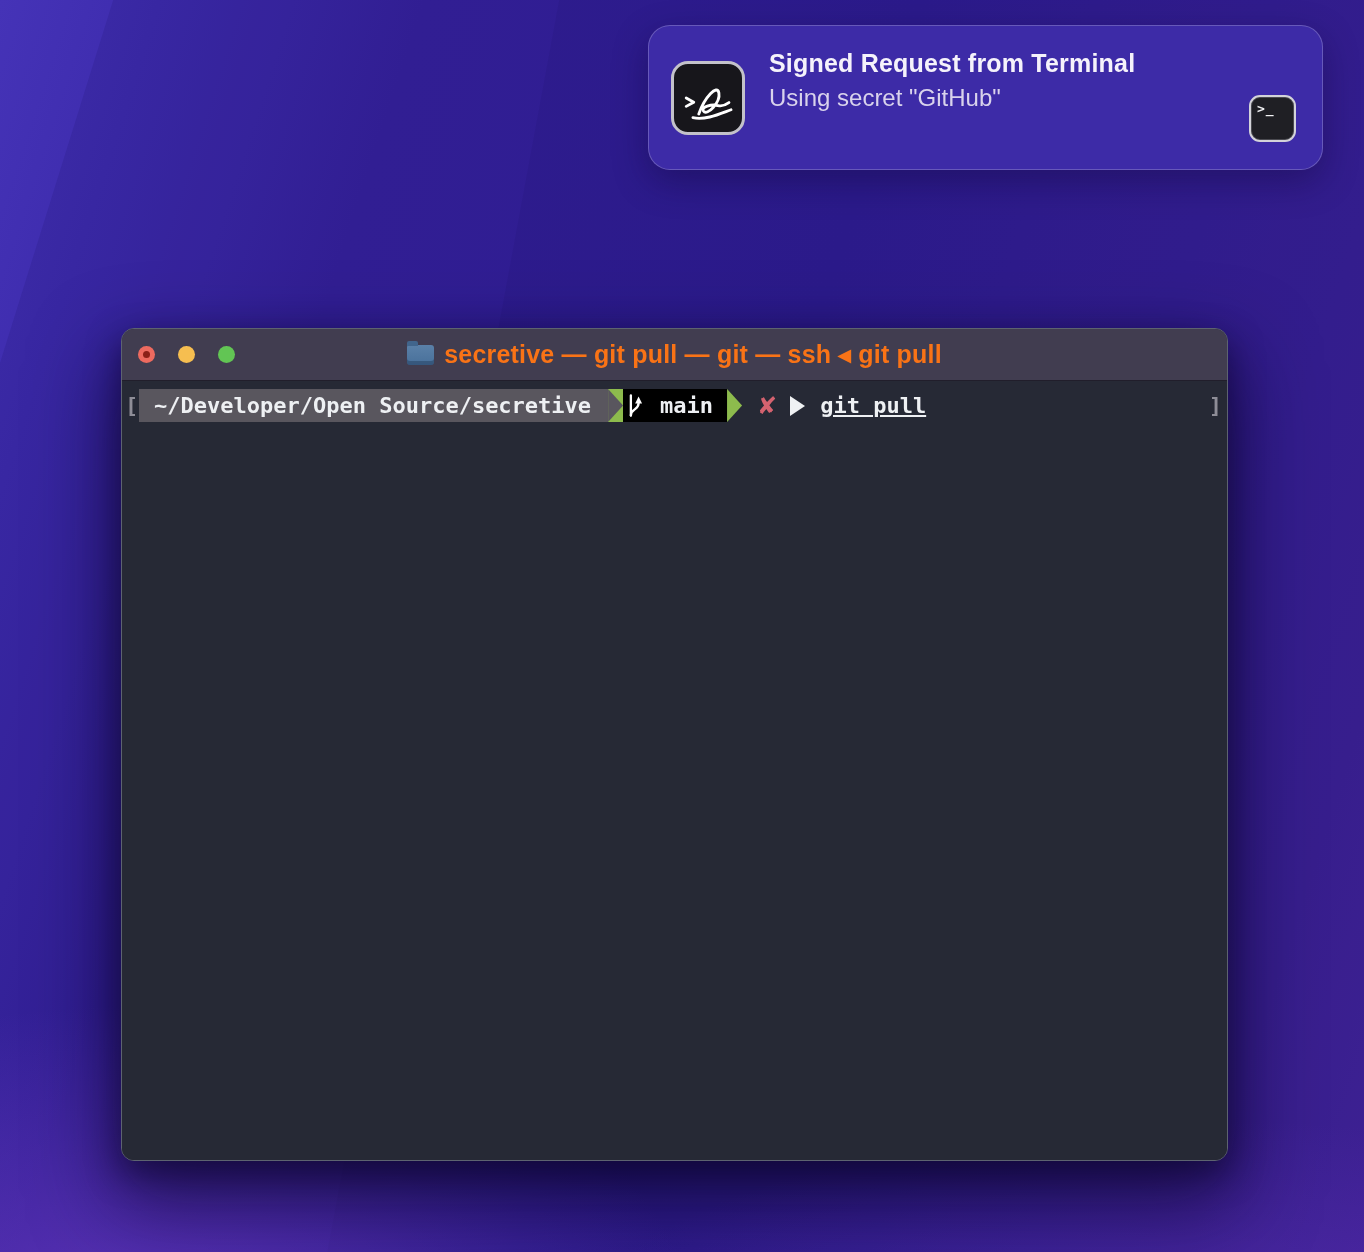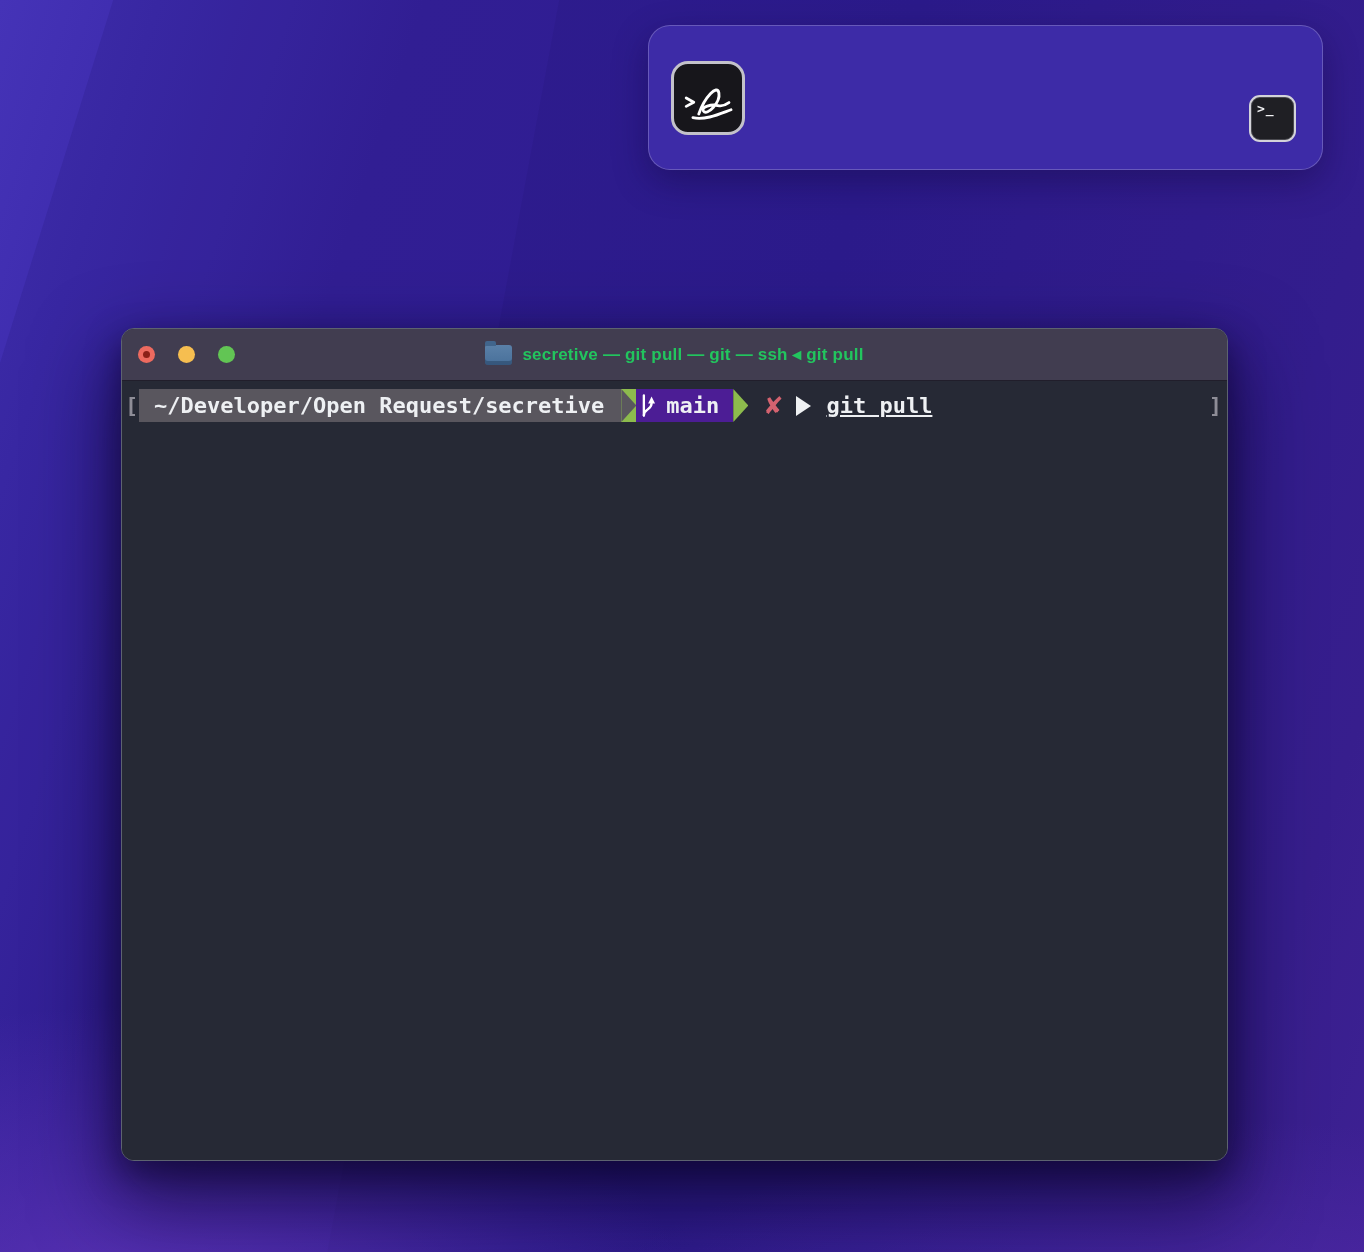--- a/index.html
+++ b/index.html
@@ -49,33 +49,33 @@
   .tl-close::after { content:""; position:absolute; left:5px; top:5px; width:7px; height:7px;
     border-radius:50%; background:#8c2017; }
   .tl-min { background:#f6be50; }
   .tl-zoom { background:#62c554; }
   .title-group { position:absolute; left:0; right:0; top:0; bottom:0;
     display:flex; align-items:center; justify-content:center; gap:10px; pointer-events:none; }
   .folder-icon { width:27px; height:20px; background:linear-gradient(#5a80a8,#48709a);
     border-radius:2px 3px 3px 3px; position:relative; box-shadow:inset 0 -4px 0 rgba(20,40,70,0.35); }
   .folder-icon::before { content:""; position:absolute; top:-4px; left:0; width:11px; height:5px;
     background:#41658c; border-radius:2px 2px 0 0; }
-  .window-title { font-size:17px; font-weight:bold; color:#22c55e; letter-spacing:0.2px; }
+  .window-title { font-size:25px; font-weight:bold; color:#f97316; letter-spacing:0.2px; }
 
   
   .content { position:relative; height:780px; background:#262935; padding:8px 3px 0 3px; }
   .prompt { display:flex; align-items:stretch; height:33px;
     font-family:"DejaVu Sans Mono", monospace; font-size:22px; font-weight:bold; color:#eef0f3; }
   .bracket { align-self:center; color:#8e8d97; width:14px; }
   .bracket-r { text-align:right; margin-right:2px; }
   .seg-path { background:#59565e; display:flex; align-items:center; padding:0 17px 0 15px; }
   .sep-gray-green { width:15px; background:#8dbb4d; position:relative; }
   .sep-gray-green::before { content:""; position:absolute; inset:0; background:#59565e;
     clip-path:polygon(0 0, 100% 50%, 0 100%); }
-  .seg-branch { background:#4c1d95; display:flex; align-items:center; gap:9px; padding:0 14px 0 4px; }
+  .seg-branch { background:#000000; display:flex; align-items:center; gap:16px; padding:0 14px 0 4px; }
   .sep-green-dark { width:15px; position:relative; }
   .sep-green-dark::before { content:""; position:absolute; inset:0; background:#8dbb4d;
     clip-path:polygon(0 0, 100% 50%, 0 100%); }
   .status-x { align-self:center; margin-left:15px; color:#d4626f;
     font-family:"DejaVu Sans", sans-serif; font-size:24px; font-weight:bold; }
   .play-tri { align-self:center; margin-left:13px; width:0; height:0;
     border-top:10px solid transparent; border-bottom:10px solid transparent;
     border-left:15px solid #eff1f3; }
   .cmd { align-self:center; margin-left:15px;text-decoration:underline; }
   .spacer { flex:1; }
@@ -92,20 +92,24 @@
 <div class="notification">
   <div class="notif-app-icon">
     <svg width="62" height="62" viewBox="0 0 74 74">
       <g fill="none" stroke="#ffffff" stroke-width="3.4" stroke-linecap="round" stroke-linejoin="round">
         <path d="M11 37 L20 42 L11 47"></path>
         <path d="M26 56 C33 36 48 20 50 31 C52 42 36 59 31.5 52.5 C28.5 47.5 41 44 49 46 C54 47.2 58.5 45 62 42.5"></path>
         <path d="M19 60.5 C34 64 52 55.5 64.5 51"></path>
       </g>
     </svg>
   </div>
+  <div class="notif-text">
+    <div class="notif-title">Signed Request from Terminal</div>
+    <div class="notif-subtitle">Using secret "GitHub"</div>
+  </div>
   <div class="notif-mini-icon">
     <span>&gt;_</span>
   </div>
 </div>
 
 <div class="window">
   <div class="titlebar">
     <div class="traffic">
       <div class="tl tl-close"></div>
       <div class="tl tl-min"></div>
@@ -113,21 +117,21 @@
     </div>
     <div class="title-group">
       <div class="folder-icon"></div>
       <div class="window-title">secretive — git pull — git — ssh ◂ git pull</div>
     </div>
   </div>
 
   <div class="content">
     <div class="prompt">
       <span class="bracket">[</span>
-      <span class="seg-path">~/Developer/Open Request/secretive</span>
+      <span class="seg-path">~/Developer/Open Source/secretive</span>
       <span class="sep-gray-green"></span>
       <span class="seg-branch">
         <svg width="17" height="25" viewBox="0 0 22 30">
           <g fill="none" stroke="#ffffff" stroke-width="3" stroke-linecap="round">
             <path d="M5 2 V28"></path>
             <path d="M5 28 C5 19 15 21 15 12"></path>
           </g>
           <path d="M10.5 12.5 L19.5 12.5 L15 3.5 Z" fill="#ffffff"></path>
         </svg>
         <span>main</span>

